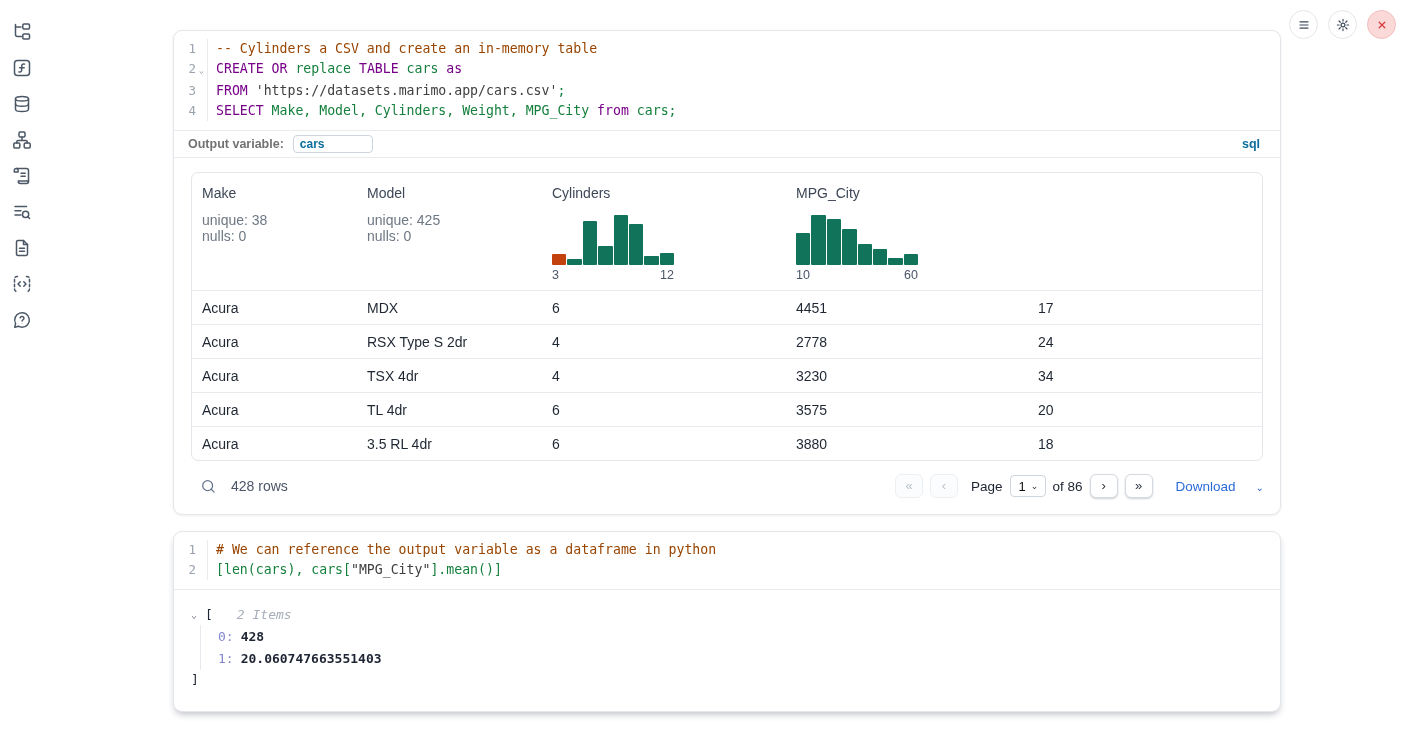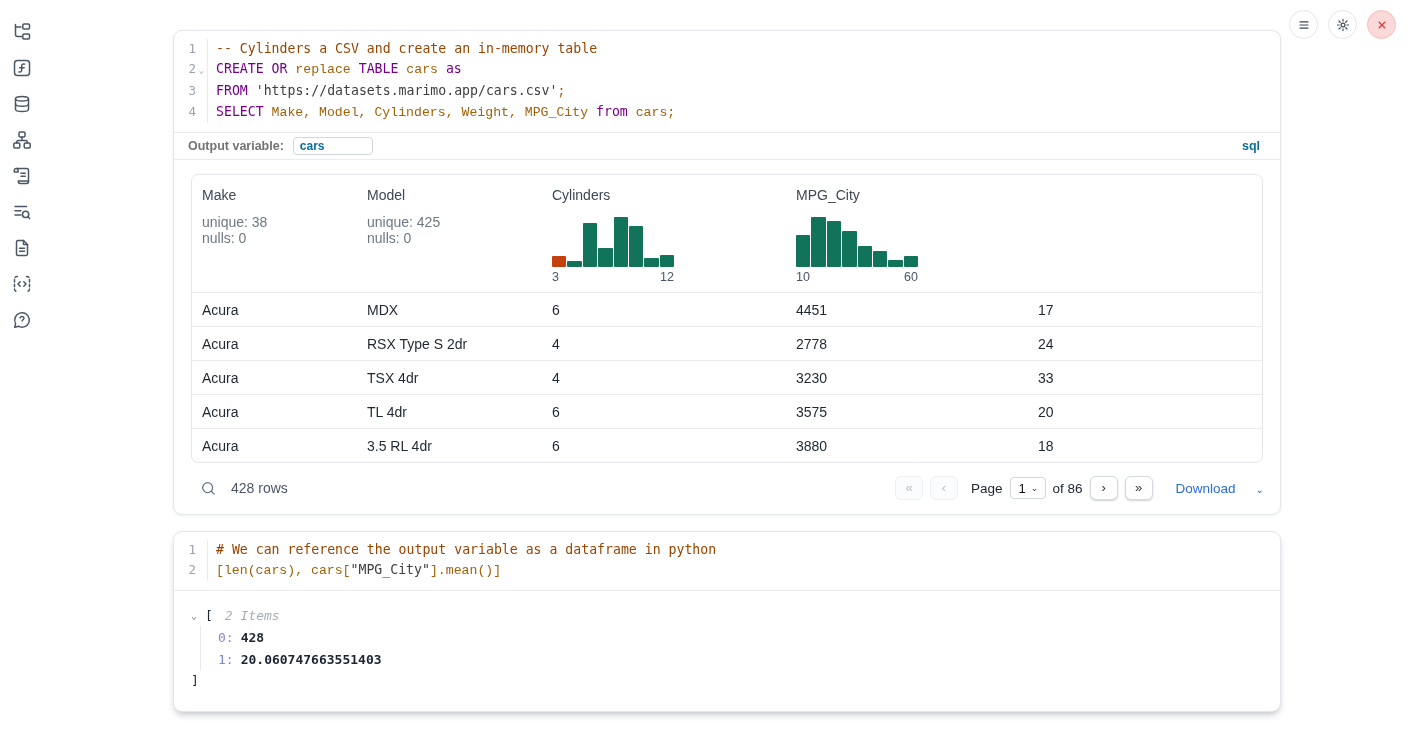--- a/index.html
+++ b/index.html
@@ -23,21 +23,21 @@
 
   
   .editor { padding:8px 0 9px; }
   .code-line { display:flex; font-family:"DejaVu Sans Mono", monospace; font-size:13.2px; line-height:20px; white-space:pre; }
   .ln { width:22px; text-align:right; color:#9aa3af; flex:none; font-size:12.5px; }
   .foldcol { width:12px; flex:none; border-right:1px solid #e9ebee; color:#9aa3af; font-size:9px; text-align:center; line-height:22px; cursor:pointer; }
   .codetext { padding-left:8px; color:#111; }
   .tok.cm { color:#994500; }
   .tok.kw { color:#770088; }
   .tok.str { color:#404040; }
-  .tok.pl { color:#a16207;font-family:Liberation Mono, monospace; }
+  .tok.pl { color:#15803d; }
 
   .divider { border-top:1px solid #e9ebee; }
 
   
   .outvar-row { height:26px; display:flex; align-items:center; padding:0 14px; gap:9px; }
   .outvar-label { font-size:12.5px; font-weight:bold; color:#737373; }
   .outvar-input { width:80px; height:18px; border:1px solid #cfd6dd; border-radius:4px; font-family:"Liberation Sans", sans-serif; font-size:12px; font-weight:bold; color:#0b6e9b; padding:0 6px; outline:none; }
   .lang-badge { margin-left:auto; margin-right:6px; font-size:12.5px; font-weight:bold; color:#0b6e9b; }
 
   
@@ -67,21 +67,21 @@
   .page-select { height:22px; min-width:36px; border:1px solid #cfd6dd; border-radius:4px; font-size:13px; color:#111; display:flex; align-items:center; gap:5px; padding:0 5px 0 8px; cursor:pointer; background:#fff; }
   .page-select .chev { font-size:9px; color:#333; }
   .download { margin-left:16px; color:#2b6cd8; font-size:13.5px; display:flex; align-items:center; gap:20px; cursor:pointer; }
   .download .chev { font-size:10px; margin-top:2px; }
 
   
   .tree-out { padding:13px 20px 0 17px; font-family:"DejaVu Sans Mono", monospace; font-size:13px; color:#1d2433; }
   .tree-head { display:flex; align-items:center; height:22px; }
   .tree-chev { color:#6e7884; font-size:10px; width:14px; cursor:pointer; }
   .tree-bracket { color:#1d2433; }
-  .tree-count { color:#a7aeb8; font-style:italic; margin-left:12px; }
+  .tree-count { color:#a7aeb8; font-style:italic; margin-left:24px; }
   .tree-entries { margin-left:9px; border-left:1px solid #e6e9ed; padding-left:17px; }
   .tree-entry { height:22.5px; display:flex; align-items:center; }
   .tree-key { color:#8286cf; }
   .tree-val { color:#1d2433; font-weight:bold; margin-left:7px; }
   .tree-close { height:20px; line-height:20px; }
 </style>
 </head>
 <body>
 
 <div class="sidebar">
@@ -255,21 +255,21 @@
           <span class="td">RSX Type S 2dr</span>
           <span class="td">4</span>
           <span class="td">2778</span>
           <span class="td">24</span>
         </div>
         <div class="tgrid trow">
           <span class="td">Acura</span>
           <span class="td">TSX 4dr</span>
           <span class="td">4</span>
           <span class="td">3230</span>
-          <span class="td">33</span>
+          <span class="td">34</span>
         </div>
         <div class="tgrid trow">
           <span class="td">Acura</span>
           <span class="td">TL 4dr</span>
           <span class="td">6</span>
           <span class="td">3575</span>
           <span class="td">20</span>
         </div>
         <div class="tgrid trow">
           <span class="td">Acura</span>

